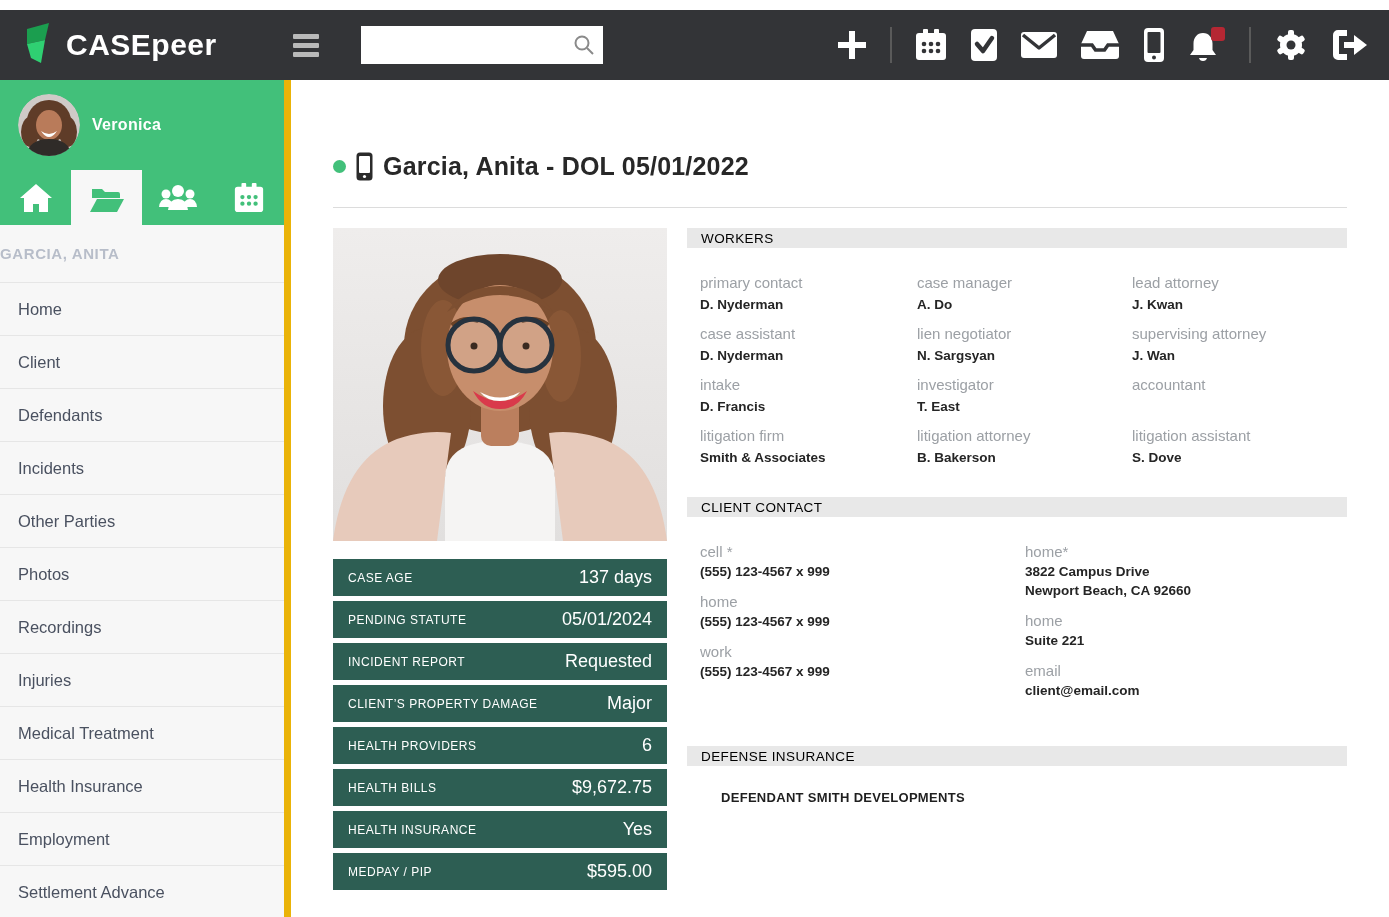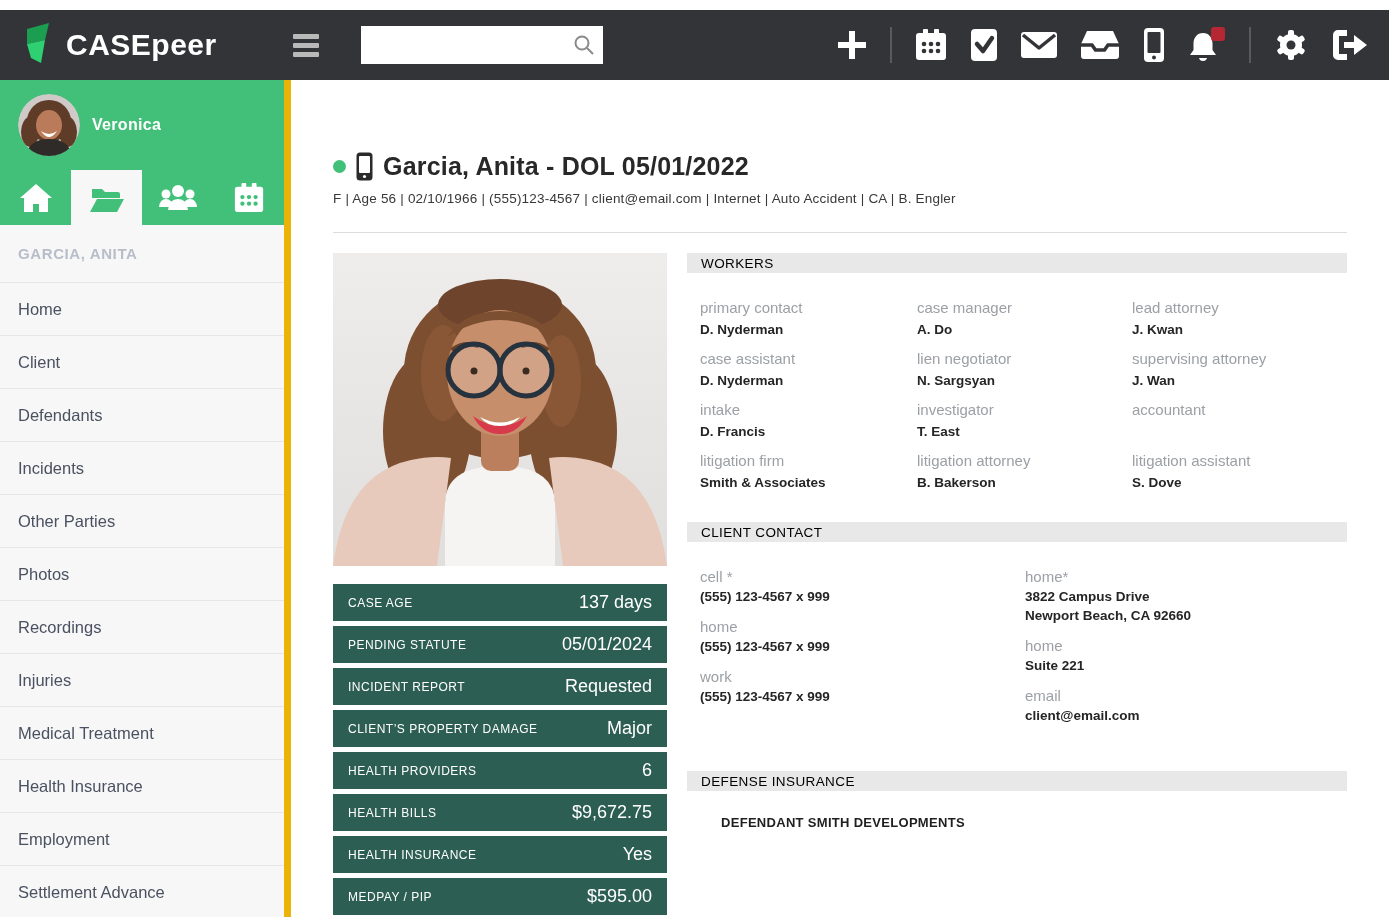--- a/index.html
+++ b/index.html
@@ -27,21 +27,21 @@
   
   .sidebar { width:291px; flex:0 0 291px; background:#c2410c; border-right:7px solid #eab308; }
   .side-green { height:145px; background:#42c07a; }
   .user-row { height:90px; display:flex; align-items:center; padding-left:18px; gap:12px; }
   .avatar { width:62px; height:62px; border-radius:50%; overflow:hidden; flex:0 0 62px; }
   .user-name { color:#fff; font-size:16px; font-weight:700; letter-spacing:0.3px; }
   .side-tabs { height:55px; display:grid; grid-template-columns:repeat(4,1fr); }
   .side-tab { display:flex; align-items:center; justify-content:center; cursor:pointer; }
   .side-tab.active { background:#f7f7f7; }
   .side-nav { height:693px; background:#f7f7f7; border-bottom:1px solid #dcdcdc; }
-  .case-label { height:57px; display:flex; align-items:center; padding-left:18px;
+  .case-label { height:57px; display:flex; align-items:center; padding-left:0;
                 color:#b7bdc9; font-size:15px; font-weight:700; letter-spacing:0.6px; }
   .nav-item { height:53px; display:flex; align-items:center; padding-left:18px;
               border-top:1px solid #e6e6e6; color:#4a5160; font-size:16.5px; cursor:pointer; }
 
   
   .main { flex:1; background:#fff; padding:0 42px; overflow:hidden; }
   .case-title-row { margin-top:72px; display:flex; align-items:center; gap:10px; }
   .status-dot { width:13px; height:13px; border-radius:50%; background:#42c07a; flex:0 0 13px; }
   .case-title { font-size:25px; font-weight:700; color:#282828; letter-spacing:0.2px; }
   .case-subtitle { margin-top:10px; font-size:13.5px; color:#383838; letter-spacing:0.2px; }
@@ -297,21 +297,20 @@
 
       <div class="case-title-row">
         <span class="status-dot"></span>
         <svg width="17" height="29" viewBox="0 0 17 29">
           <rect x="0.5" y="0.5" width="16" height="28" rx="3.5" fill="#2b2b2b"></rect>
           <rect x="3" y="4" width="11" height="17" rx="1" fill="#fff"></rect>
           <circle cx="8.5" cy="24.5" r="1.6" fill="#fff"></circle>
         </svg>
         <h1 class="case-title">Garcia, Anita - DOL 05/01/2022</h1>
       </div>
-      <div class="case-subtitle">F | Age 56 | 02/10/1966 | (555)123-4567 | client@email.com | Internet | Auto Accident | CA | B. Engler</div>
       <hr class="main-hr">
 
       <div class="content-row">
 
         <div class="left-col">
           <svg class="portrait" viewBox="0 0 334 313">
             <defs>
               <linearGradient id="pbg" x1="0" y1="0" x2="0" y2="1">
                 <stop offset="0" stop-color="#efedec"></stop>
                   <stop offset="1" stop-color="#e1dfde"></stop>

